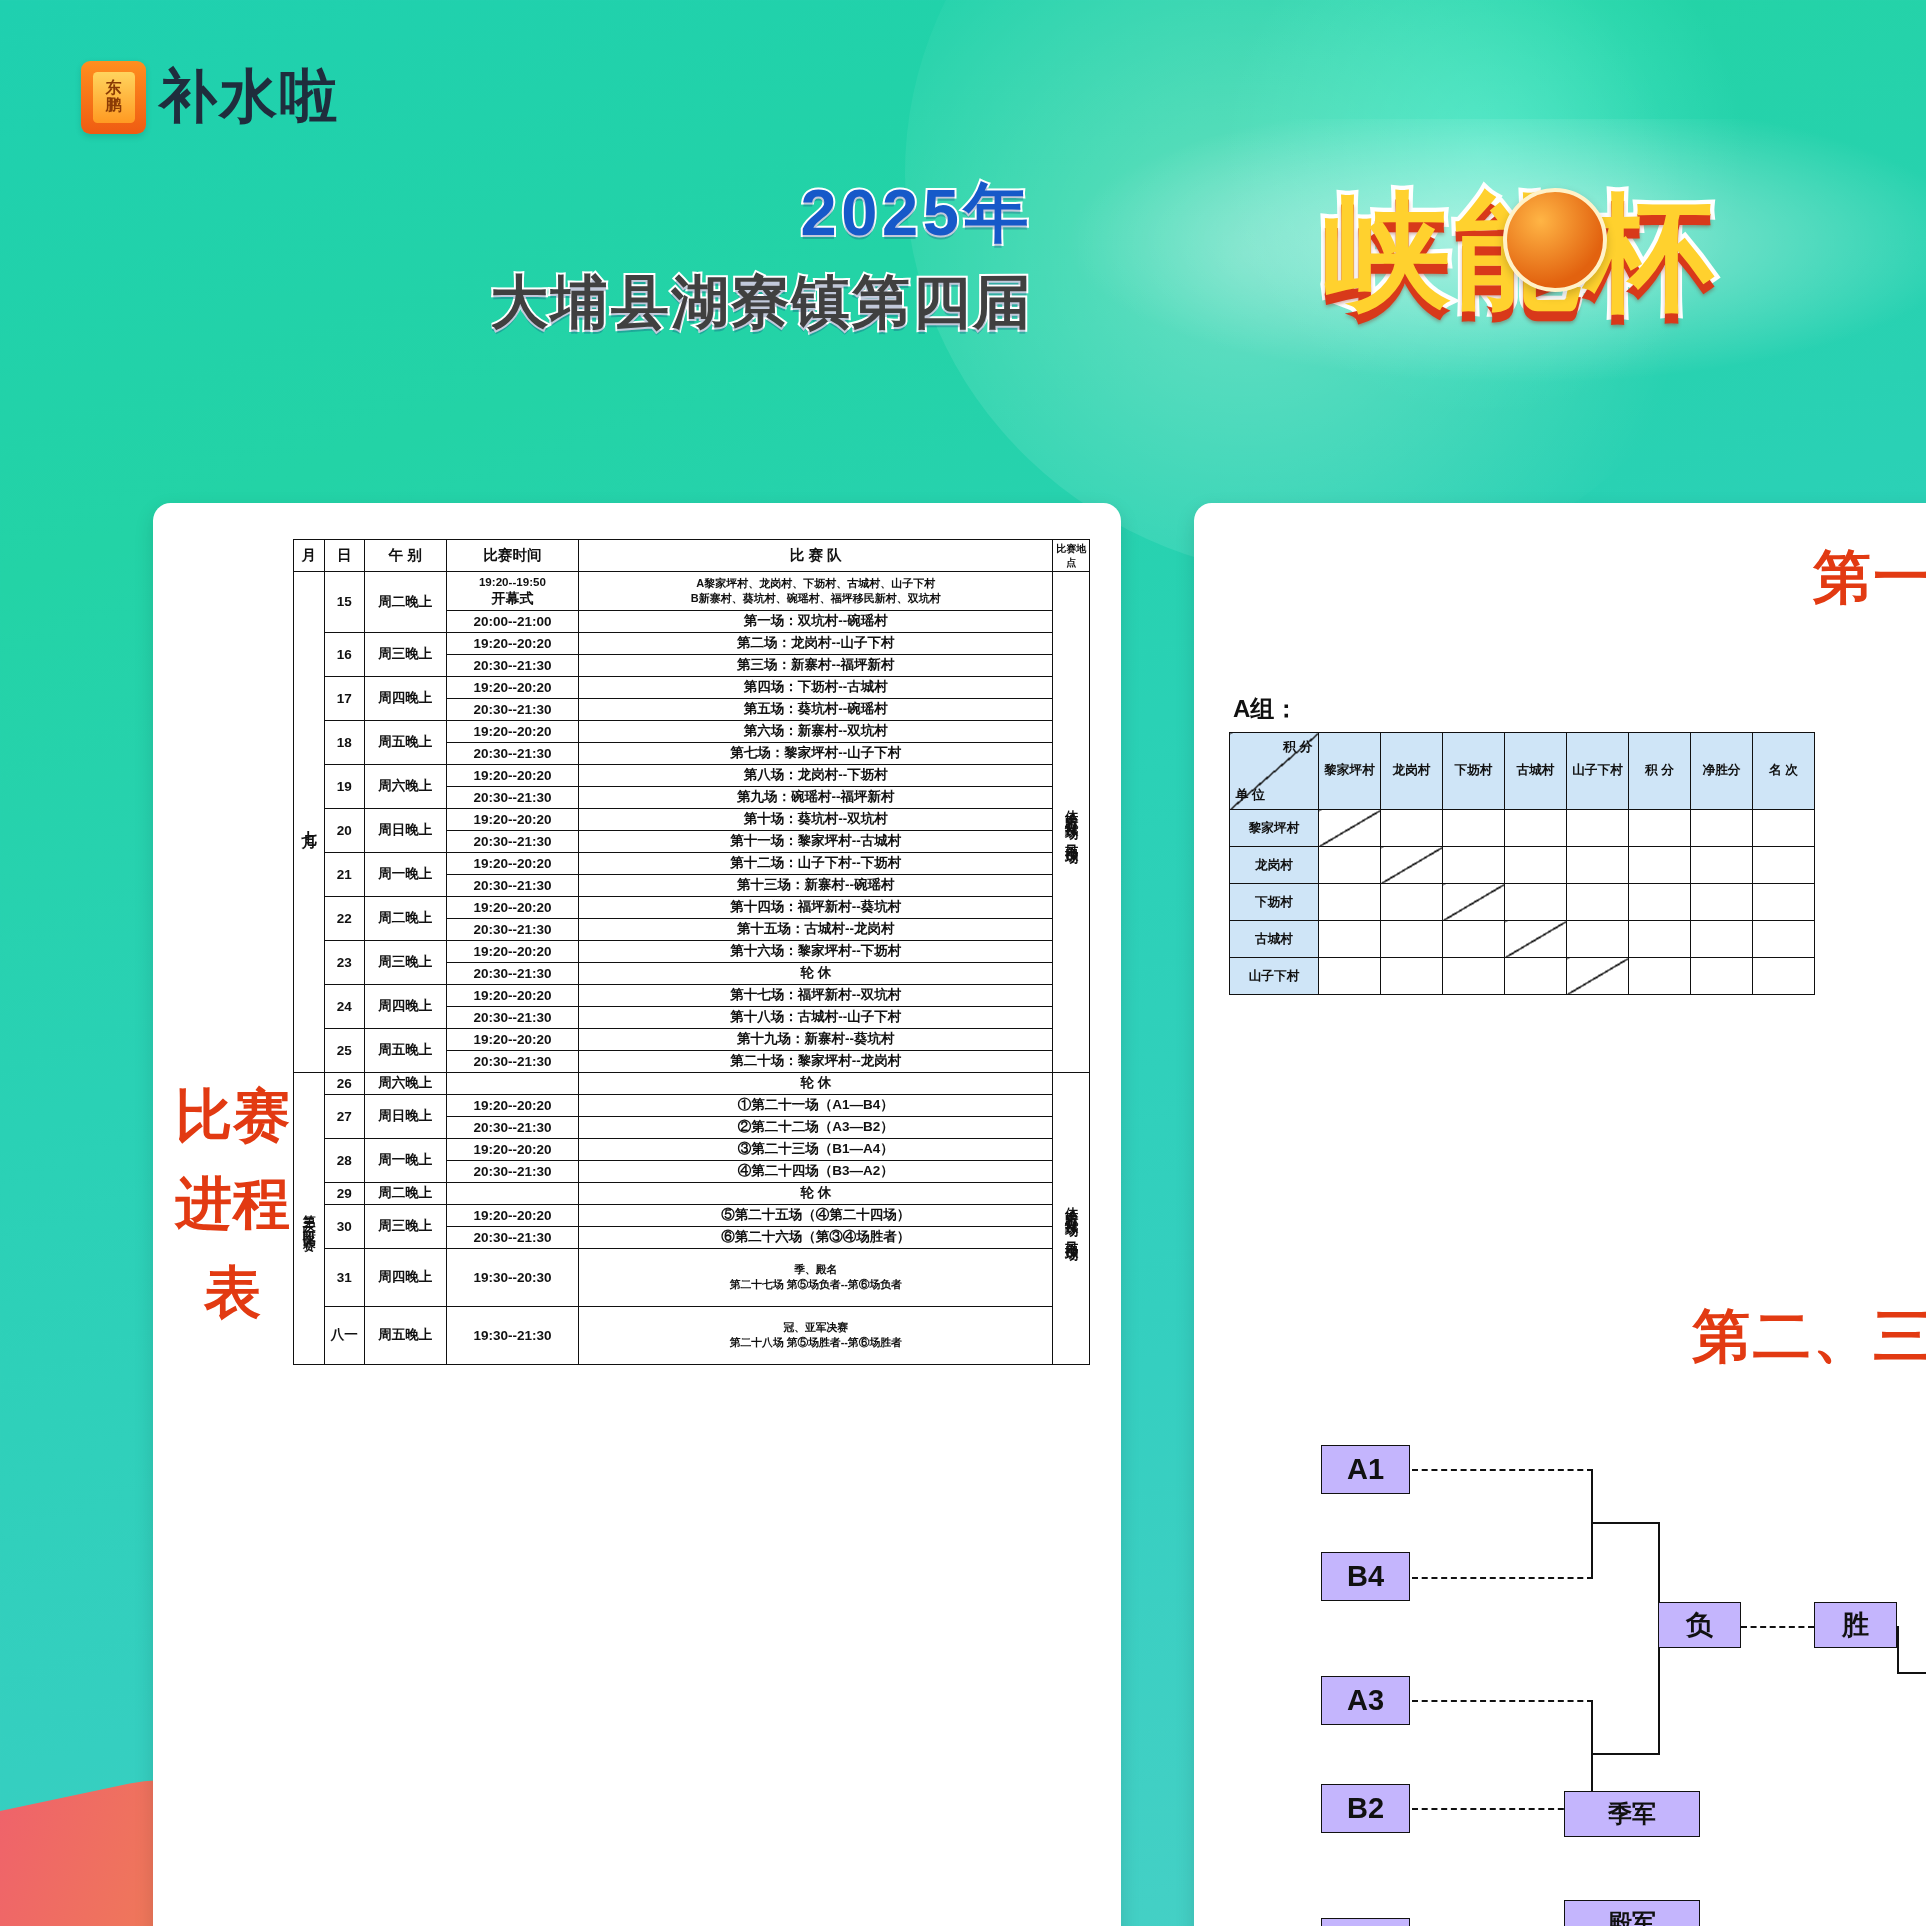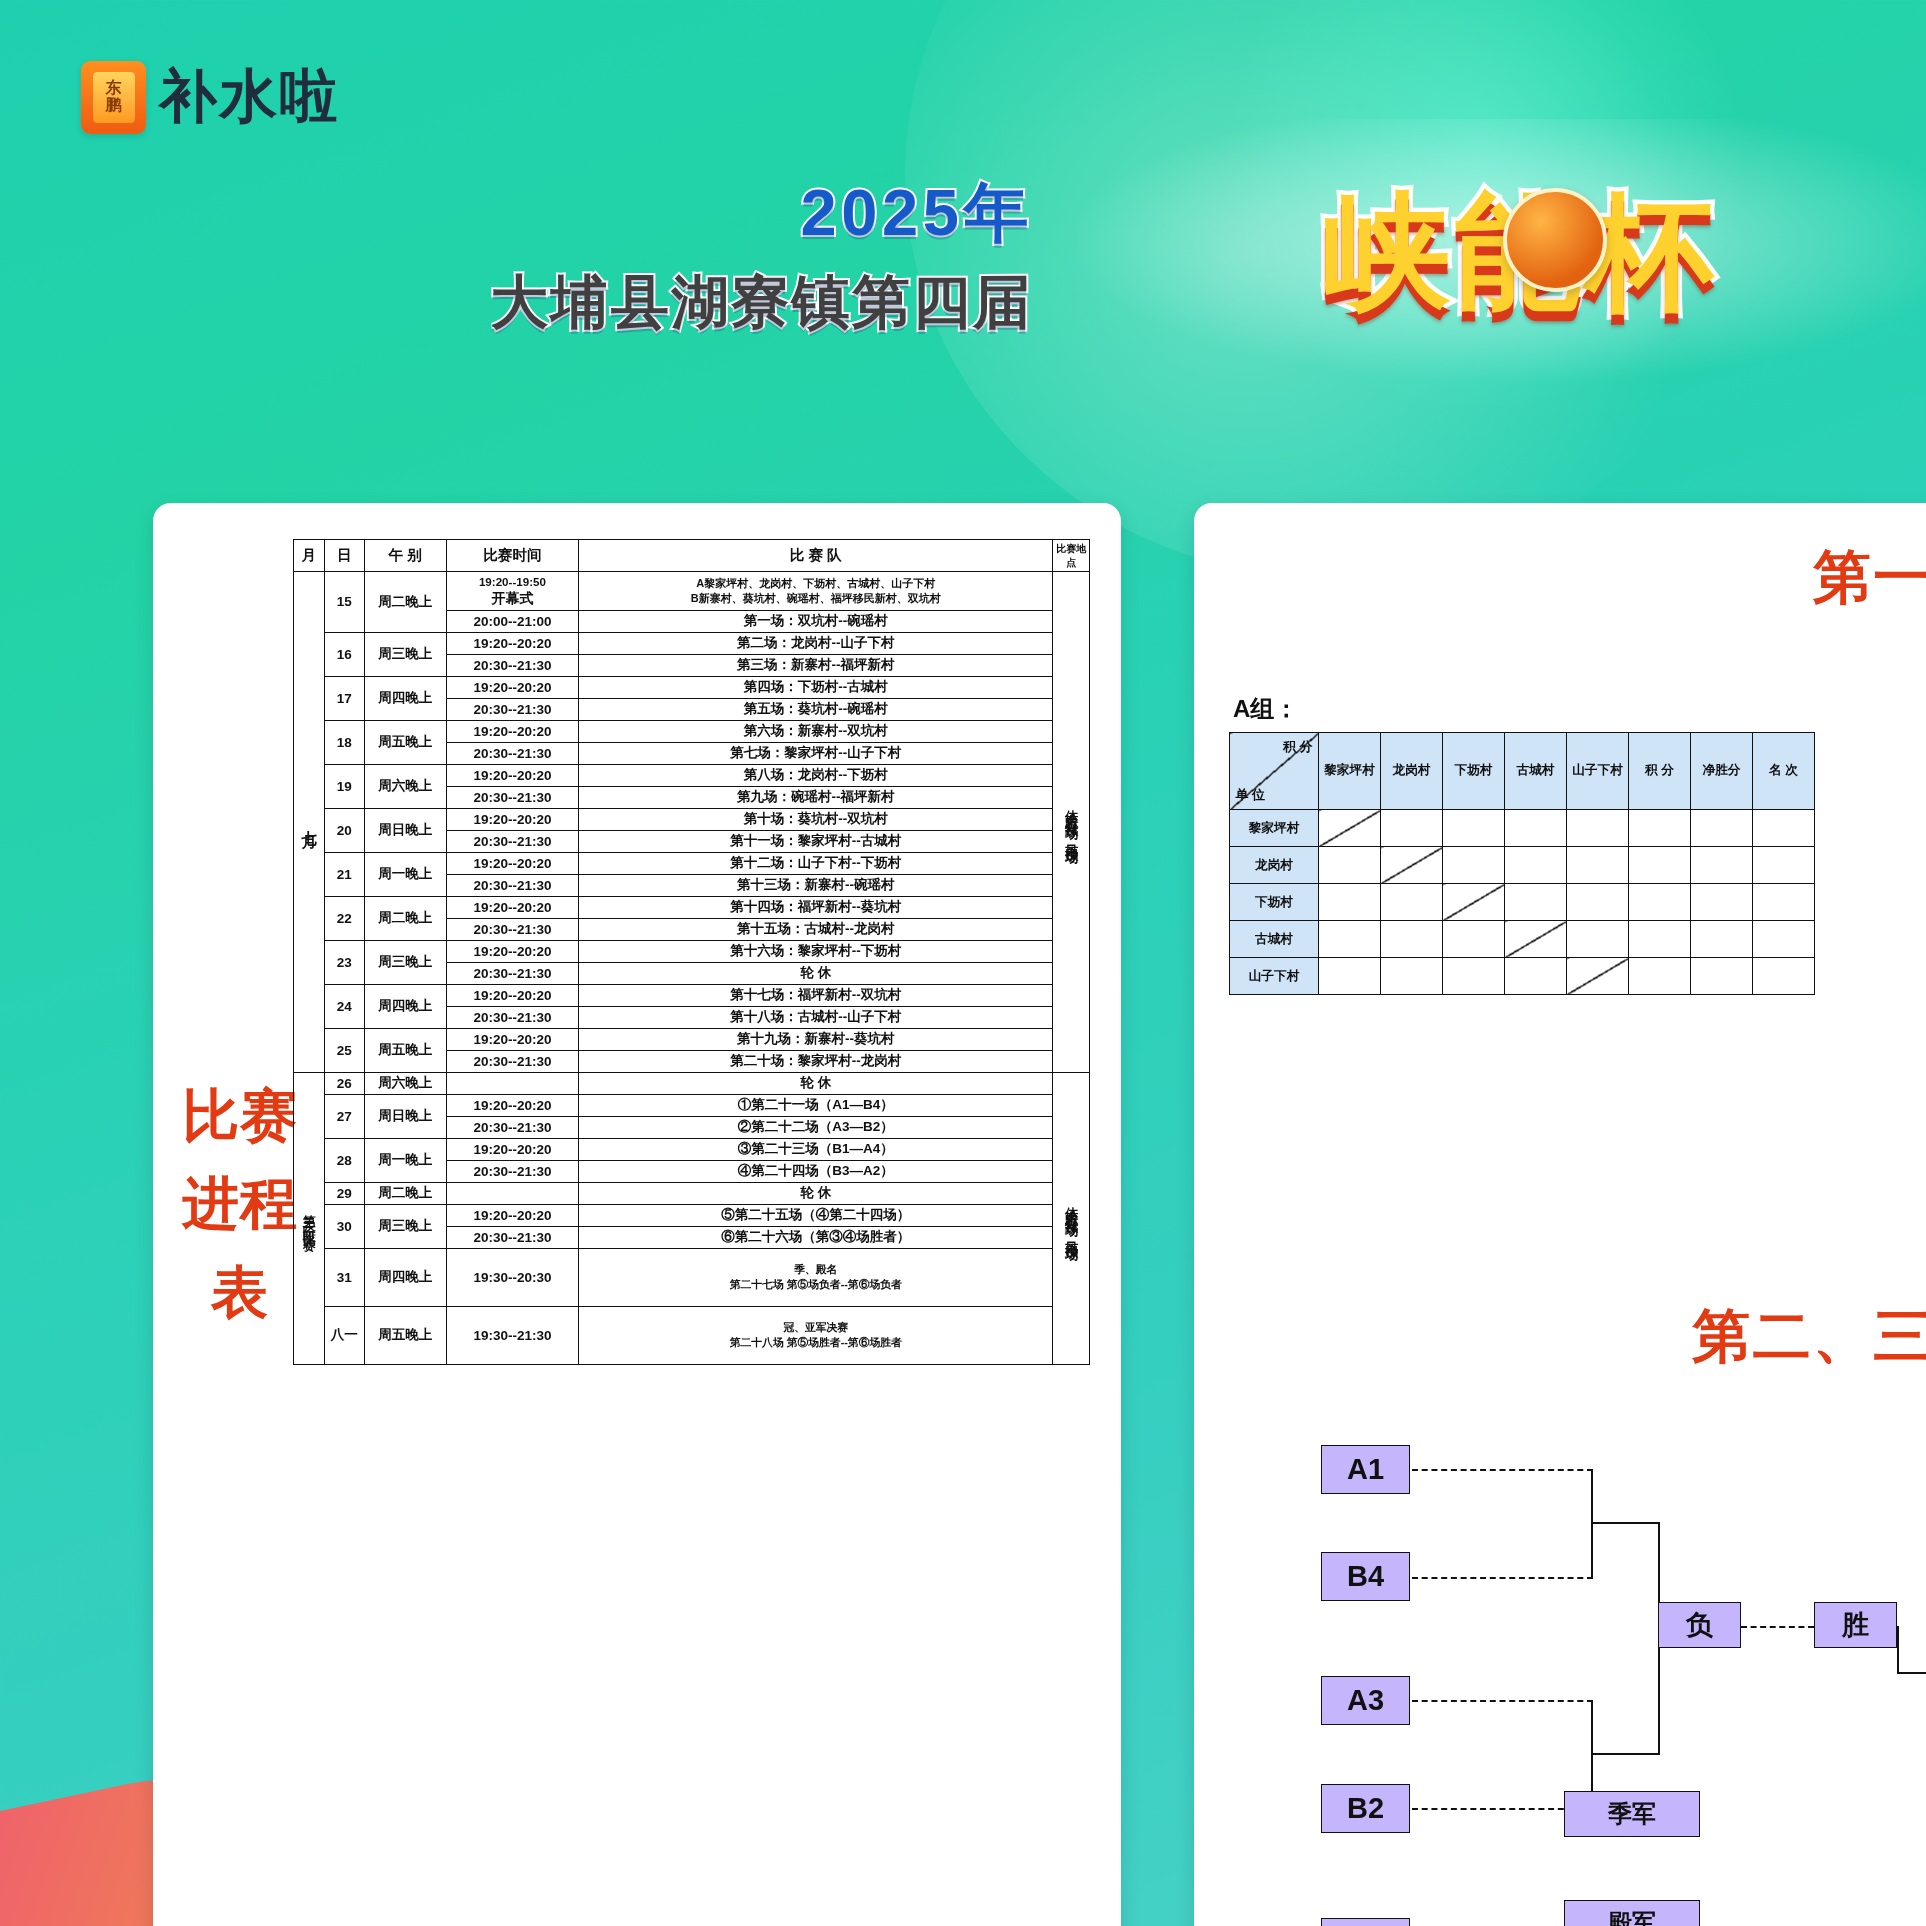--- a/index.html
+++ b/index.html
@@ -112,21 +112,21 @@
     position: absolute;
     background: #ffffff;
     border-radius: 17.7px;
     box-shadow: 0 7px 19px rgba(0,0,0,.13);
   }
   .panel-left { left: 153px; top: 503px; width: 968px; height: 1936px; }
   .panel-right { left: 1194px; top: 503px; width: 1660px; height: 1936px; }
 
   
   .sched-title {
-    position: absolute; left: 182px; top: 1071px; width: 116px;
+    position: absolute; left: 175px; top: 1071px; width: 116px;
     font-size: 57px; font-weight: 800; color: #e23a12;
     line-height: 1.55; text-align: center; letter-spacing: 0.8px;
   }
 
   table.sched {
     position: absolute; left: 293px; top: 539px;
     border-collapse: collapse;
     width: 797px;
     font-size: 13.5px;
     color: #111;

